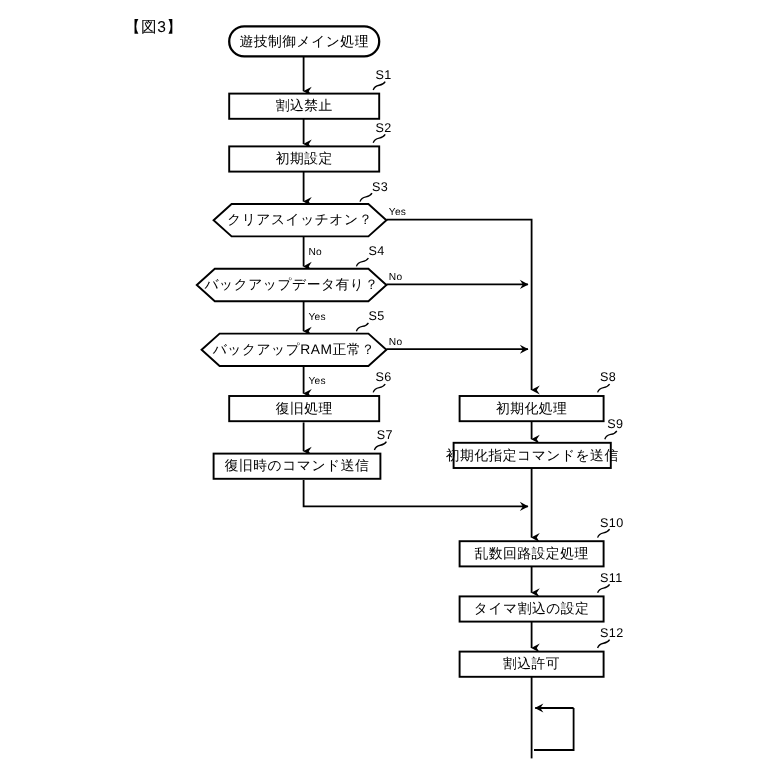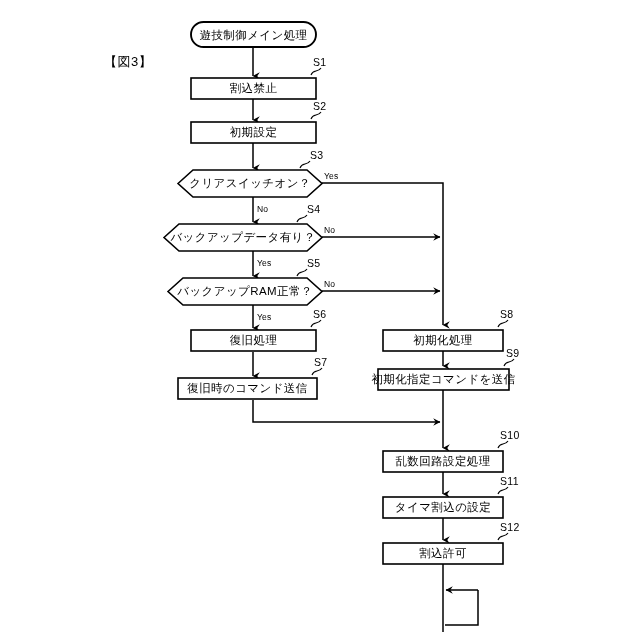--- a/index.html
+++ b/index.html
@@ -26,21 +26,20 @@
     width: 640px;
     height: 640px;
   }
   .fig-label {
     position: absolute;
     left: 104px;
     top: 14px;
     font-size: 13px;
     letter-spacing: 0.5px;
     white-space: nowrap;
-    margin-top: 39px;
   }
   .node-text {
     font-size: 11.5px;
     letter-spacing: 0.4px;
     white-space: nowrap;
     dominant-baseline: middle;
     text-anchor: middle;
   }
   .step-label {
     font-size: 10.5px;

